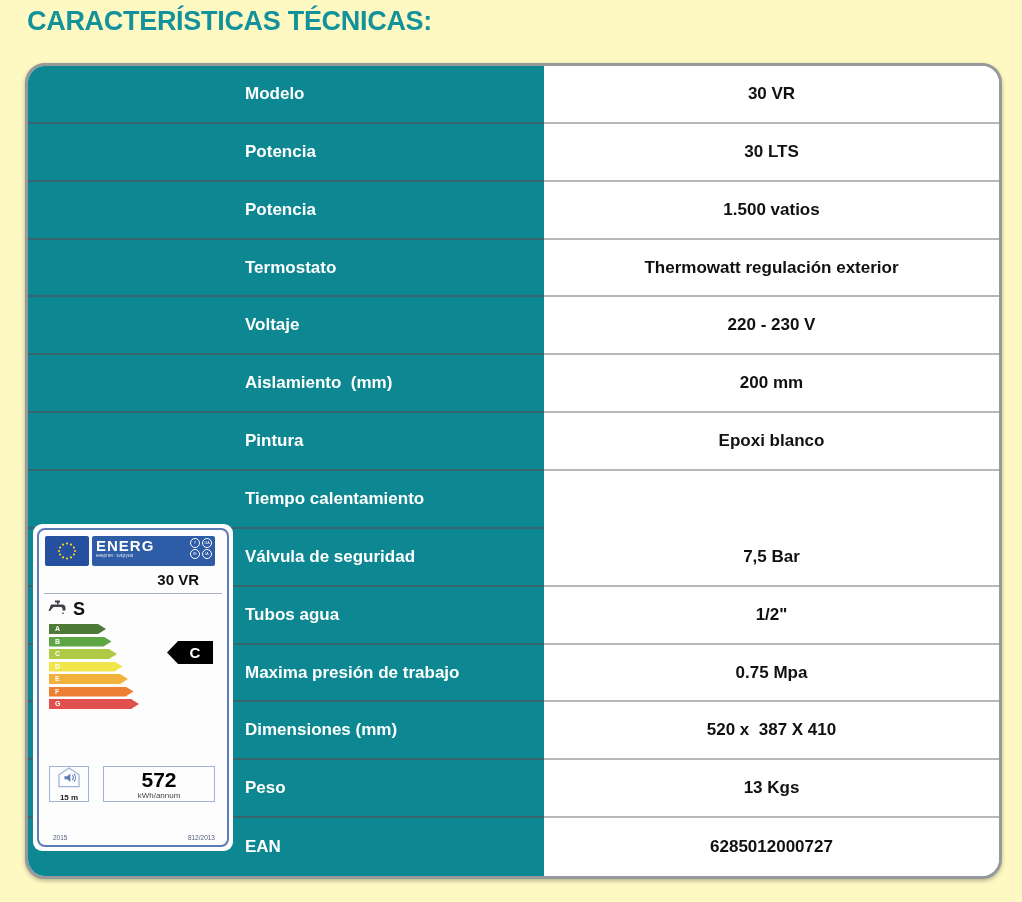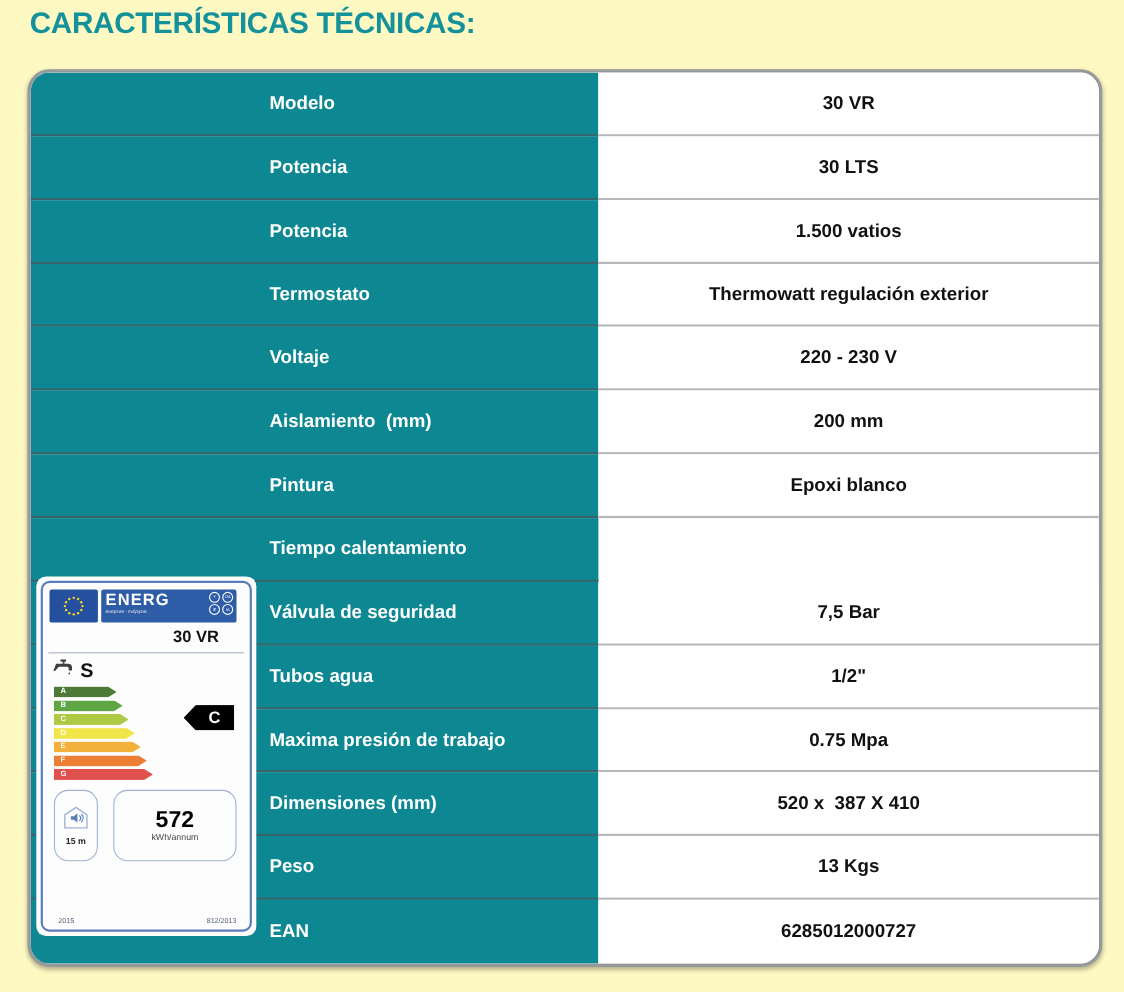--- a/index.html
+++ b/index.html
@@ -43,22 +43,22 @@
   .el-s{font-size:18px;font-weight:bold;color:#111;line-height:18px;}
   .el-arrows{position:relative;margin:4px 0 0 10px;}
   .el-arrow{height:10px;margin-bottom:2.5px;color:#fff;font-size:7px;font-weight:bold;
         line-height:10px;padding-left:6px;box-sizing:border-box;
         clip-path:polygon(0 0,calc(100% - 8px) 0,100% 50%,calc(100% - 8px) 100%,0 100%);}
   .el-rating{position:absolute;right:14px;top:17px;width:46px;height:23px;background:#000;
         color:#fff;font-size:15px;font-weight:bold;line-height:23px;text-align:center;
         padding-left:10px;box-sizing:border-box;
         clip-path:polygon(0 50%,24% 0,100% 0,100% 100%,24% 100%);}
   .el-boxes{display:flex;gap:14px;margin:9px 0 0 10px;}
-  .el-box{border:1.5px solid #9fb3d4;border-radius:13px;box-sizing:border-box;height:65px;
-        display:flex;flex-direction:column;align-items:center;justify-content:center;}
+  .el-box{border:1.5px solid #9fb3d4;border-radius:0;box-sizing:border-box;height:36px;
+        display:flex;flex-direction:column;align-items:center;justify-content:center;margin-top:48px;}
   .el-noise{width:40px;gap:1px;}
   .el-noise-val{font-size:8px;font-weight:bold;color:#222;text-align:center;}
   .el-cons{width:112px;}
   .el-cons-val{font-size:21px;font-weight:bold;color:#000;line-height:22px;}
   .el-cons-unit{font-size:8px;color:#444;line-height:9px;}
   .el-foot{position:absolute;bottom:4px;left:14px;right:12px;display:flex;
         justify-content:space-between;font-size:6.5px;color:#55627e;}
 </style>
 </head>
 <body>

